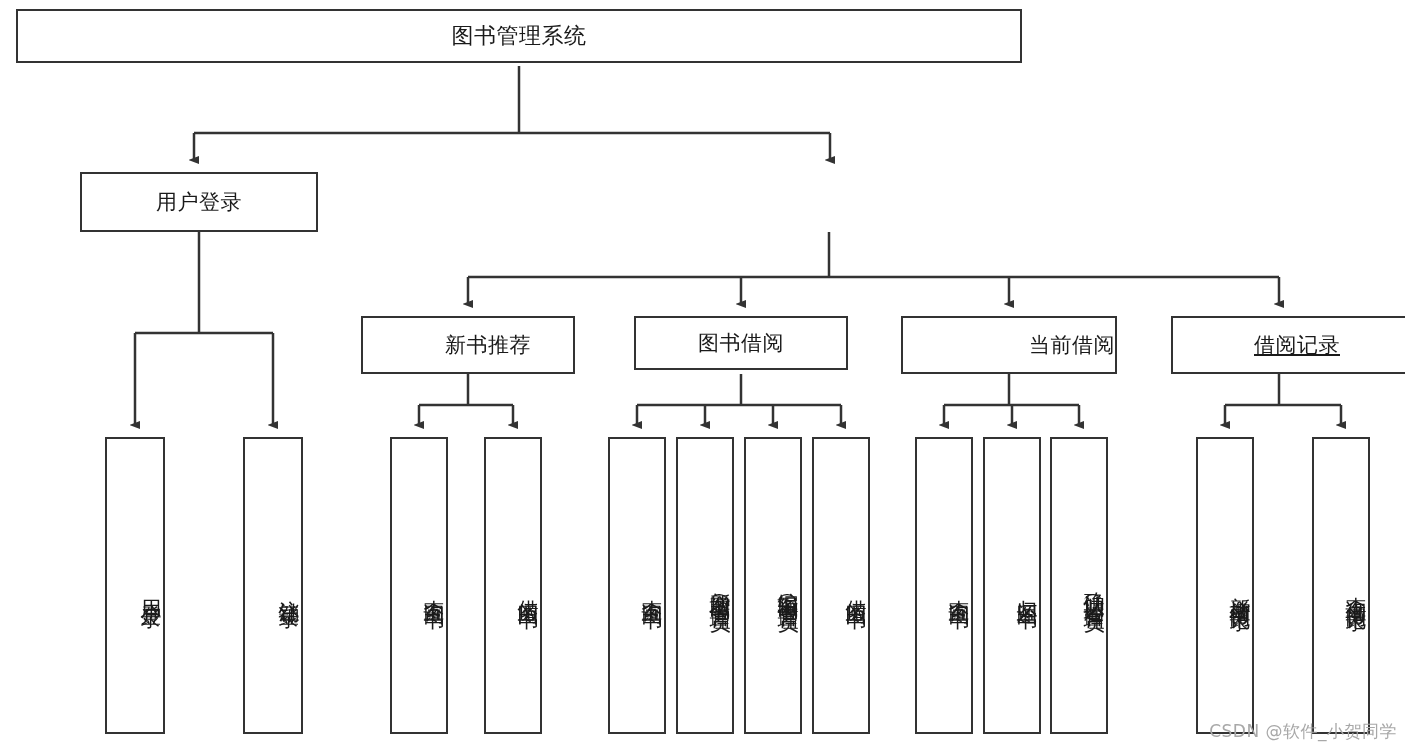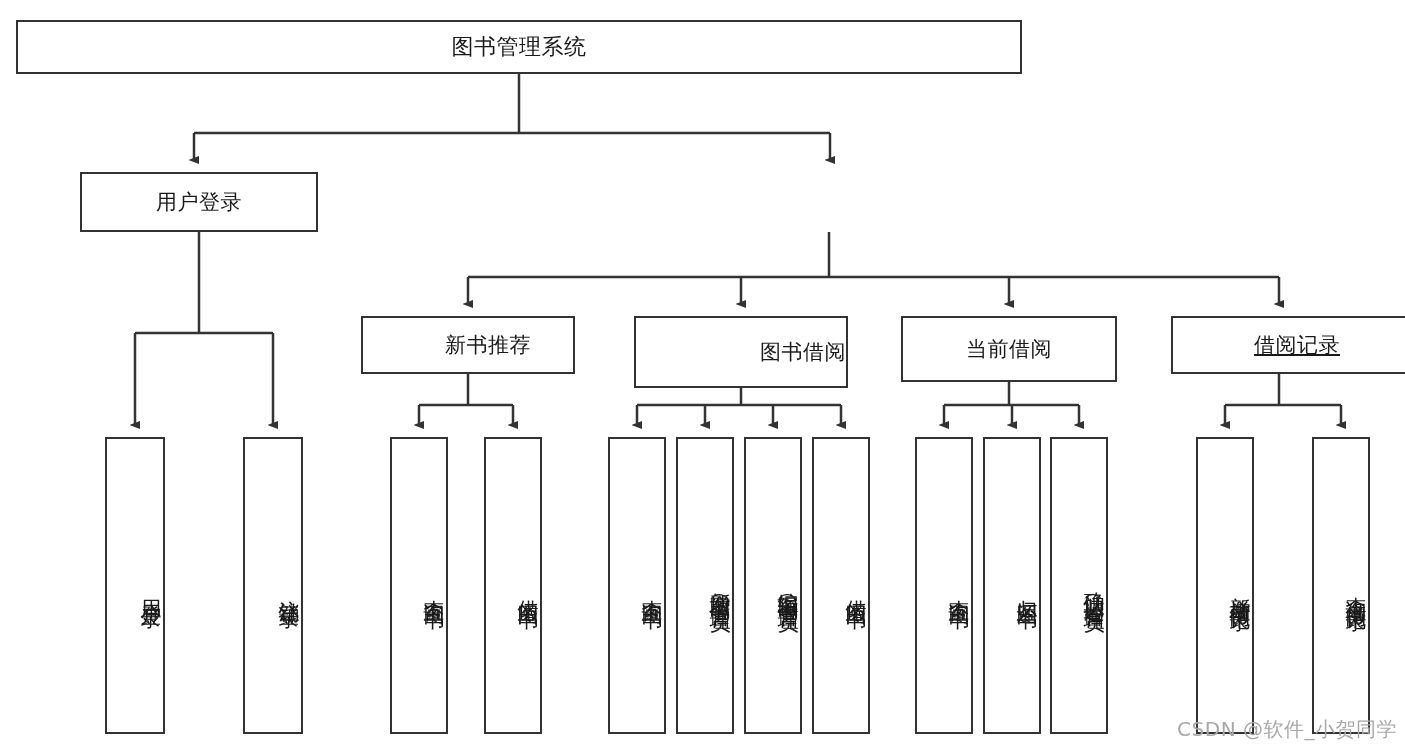--- a/index.html
+++ b/index.html
@@ -52,21 +52,21 @@
     text-orientation: upright;
     white-space: nowrap;
   }
   #root-node {
     font-size: 22px;
   }
   #watermark {
     position: absolute;
     right: 8px;
     bottom: 4px;
-    font-size: 20px;
+    font-size: 17px;
     color: #a8a8a8;
     letter-spacing: 0.5px;
     white-space: nowrap;
   }
 </style>
 </head>
 <body>
 
 <div id="canvas">
 
@@ -114,35 +114,35 @@
       <path d="M1012,405 L1012,425" marker-end="url(#arrow)"></path>
       <path d="M1079,405 L1079,425" marker-end="url(#arrow)"></path>
 
       <path d="M1279,374 L1279,405"></path>
       <path d="M1225,405 L1341,405"></path>
       <path d="M1225,405 L1225,425" marker-end="url(#arrow)"></path>
       <path d="M1341,405 L1341,425" marker-end="url(#arrow)"></path>
     </g>
   </svg>
 
-  <div class="node horiz" id="root-node" style="left:16px; top:20px; width:1006px; height:54px;">
+  <div class="node horiz" id="root-node" style="left:16px; top:9px; width:1006px; height:54px;">
     <span>图书管理系统</span>
   </div>
 
   <div class="node horiz" style="left:80px; top:172px; width:238px; height:60px;">
     <span>用户登录</span>
   </div>
 
   <div class="node horiz" style="left:361px; top:316px; width:214px; height:58px;padding-left:40px;">
     <span>新书推荐</span>
   </div>
-  <div class="node horiz" style="left:634px; top:316px; width:214px; height:72px;justify-content:flex-end;">
+  <div class="node horiz" style="left:634px; top:316px; width:214px; height:54px;">
     <span>图书借阅</span>
   </div>
-  <div class="node horiz" style="left:901px; top:316px; width:216px; height:66px;">
+  <div class="node horiz" style="left:901px; top:316px; width:216px; height:58px;justify-content:flex-end;">
     <span>当前借阅</span>
   </div>
   <div class="node horiz" style="left:1171px; top:316px; width:252px; height:58px;text-decoration:underline;">
     <span>借阅记录</span>
   </div>
 
   <div class="node vert" style="left:105px; top:437px; width:60px; height:297px;">
     <span class="vtext">用户登录</span>
   </div>
   <div class="node vert" style="left:243px; top:437px; width:60px; height:297px;">

